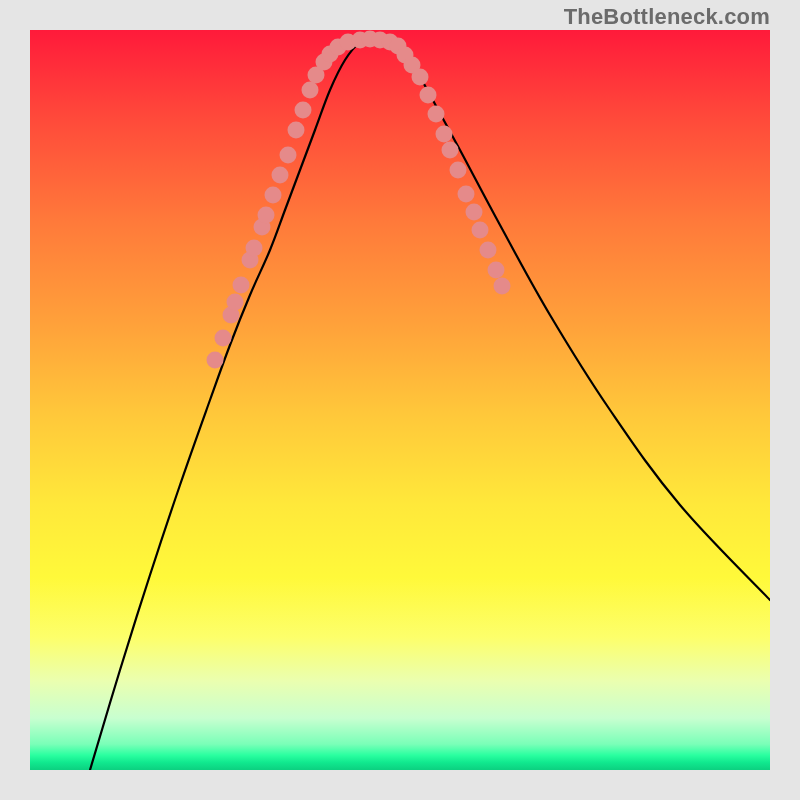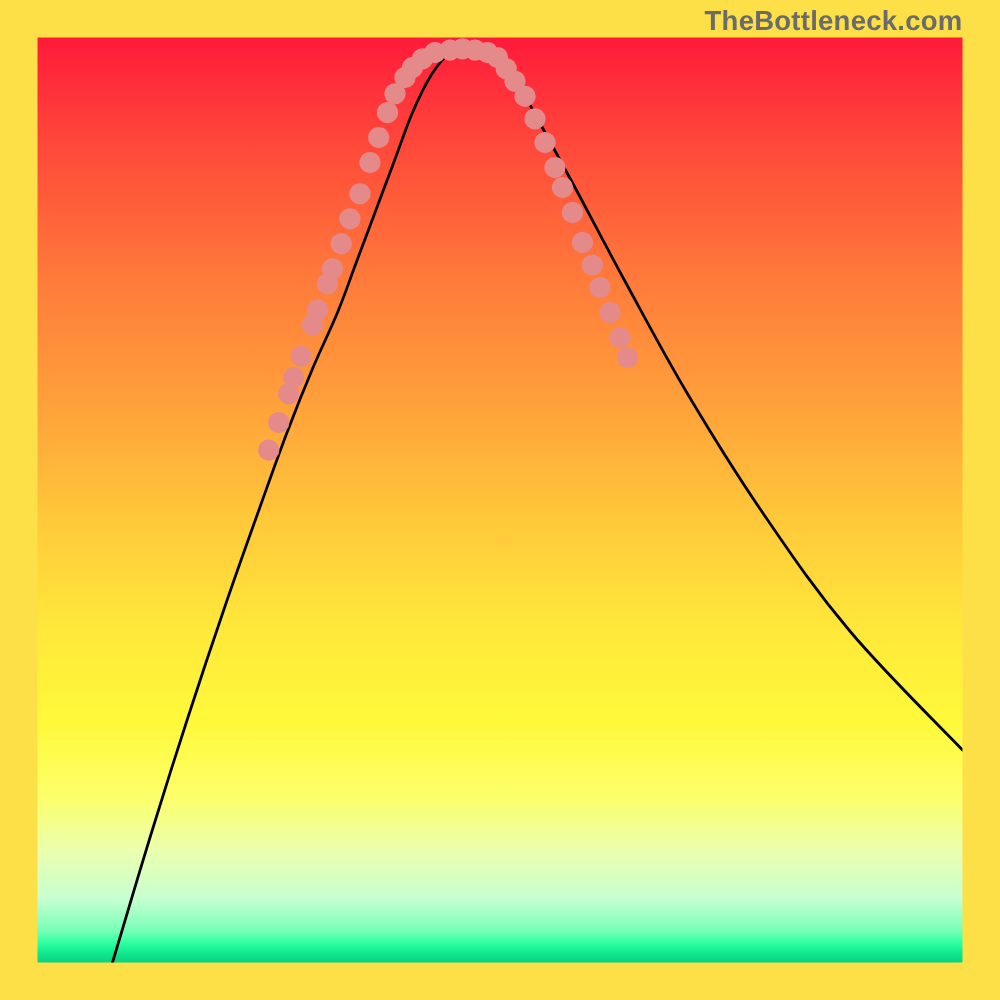--- a/index.html
+++ b/index.html
@@ -9,21 +9,21 @@
     height: 800px;
     background: #000;
     overflow: hidden;
   }
   .frame {
     position: absolute;
     left: 0;
     top: 0;
     width: 800px;
     height: 800px;
-    background: #fde047;
+    background: #e5e5e5;
   }
   .plot {
     position: absolute;
     left: 30px;
     top: 30px;
     width: 740px;
     height: 740px;
     background: linear-gradient(to bottom,
       #ff1a3a 0%,
       #ff4a3a 12%,

